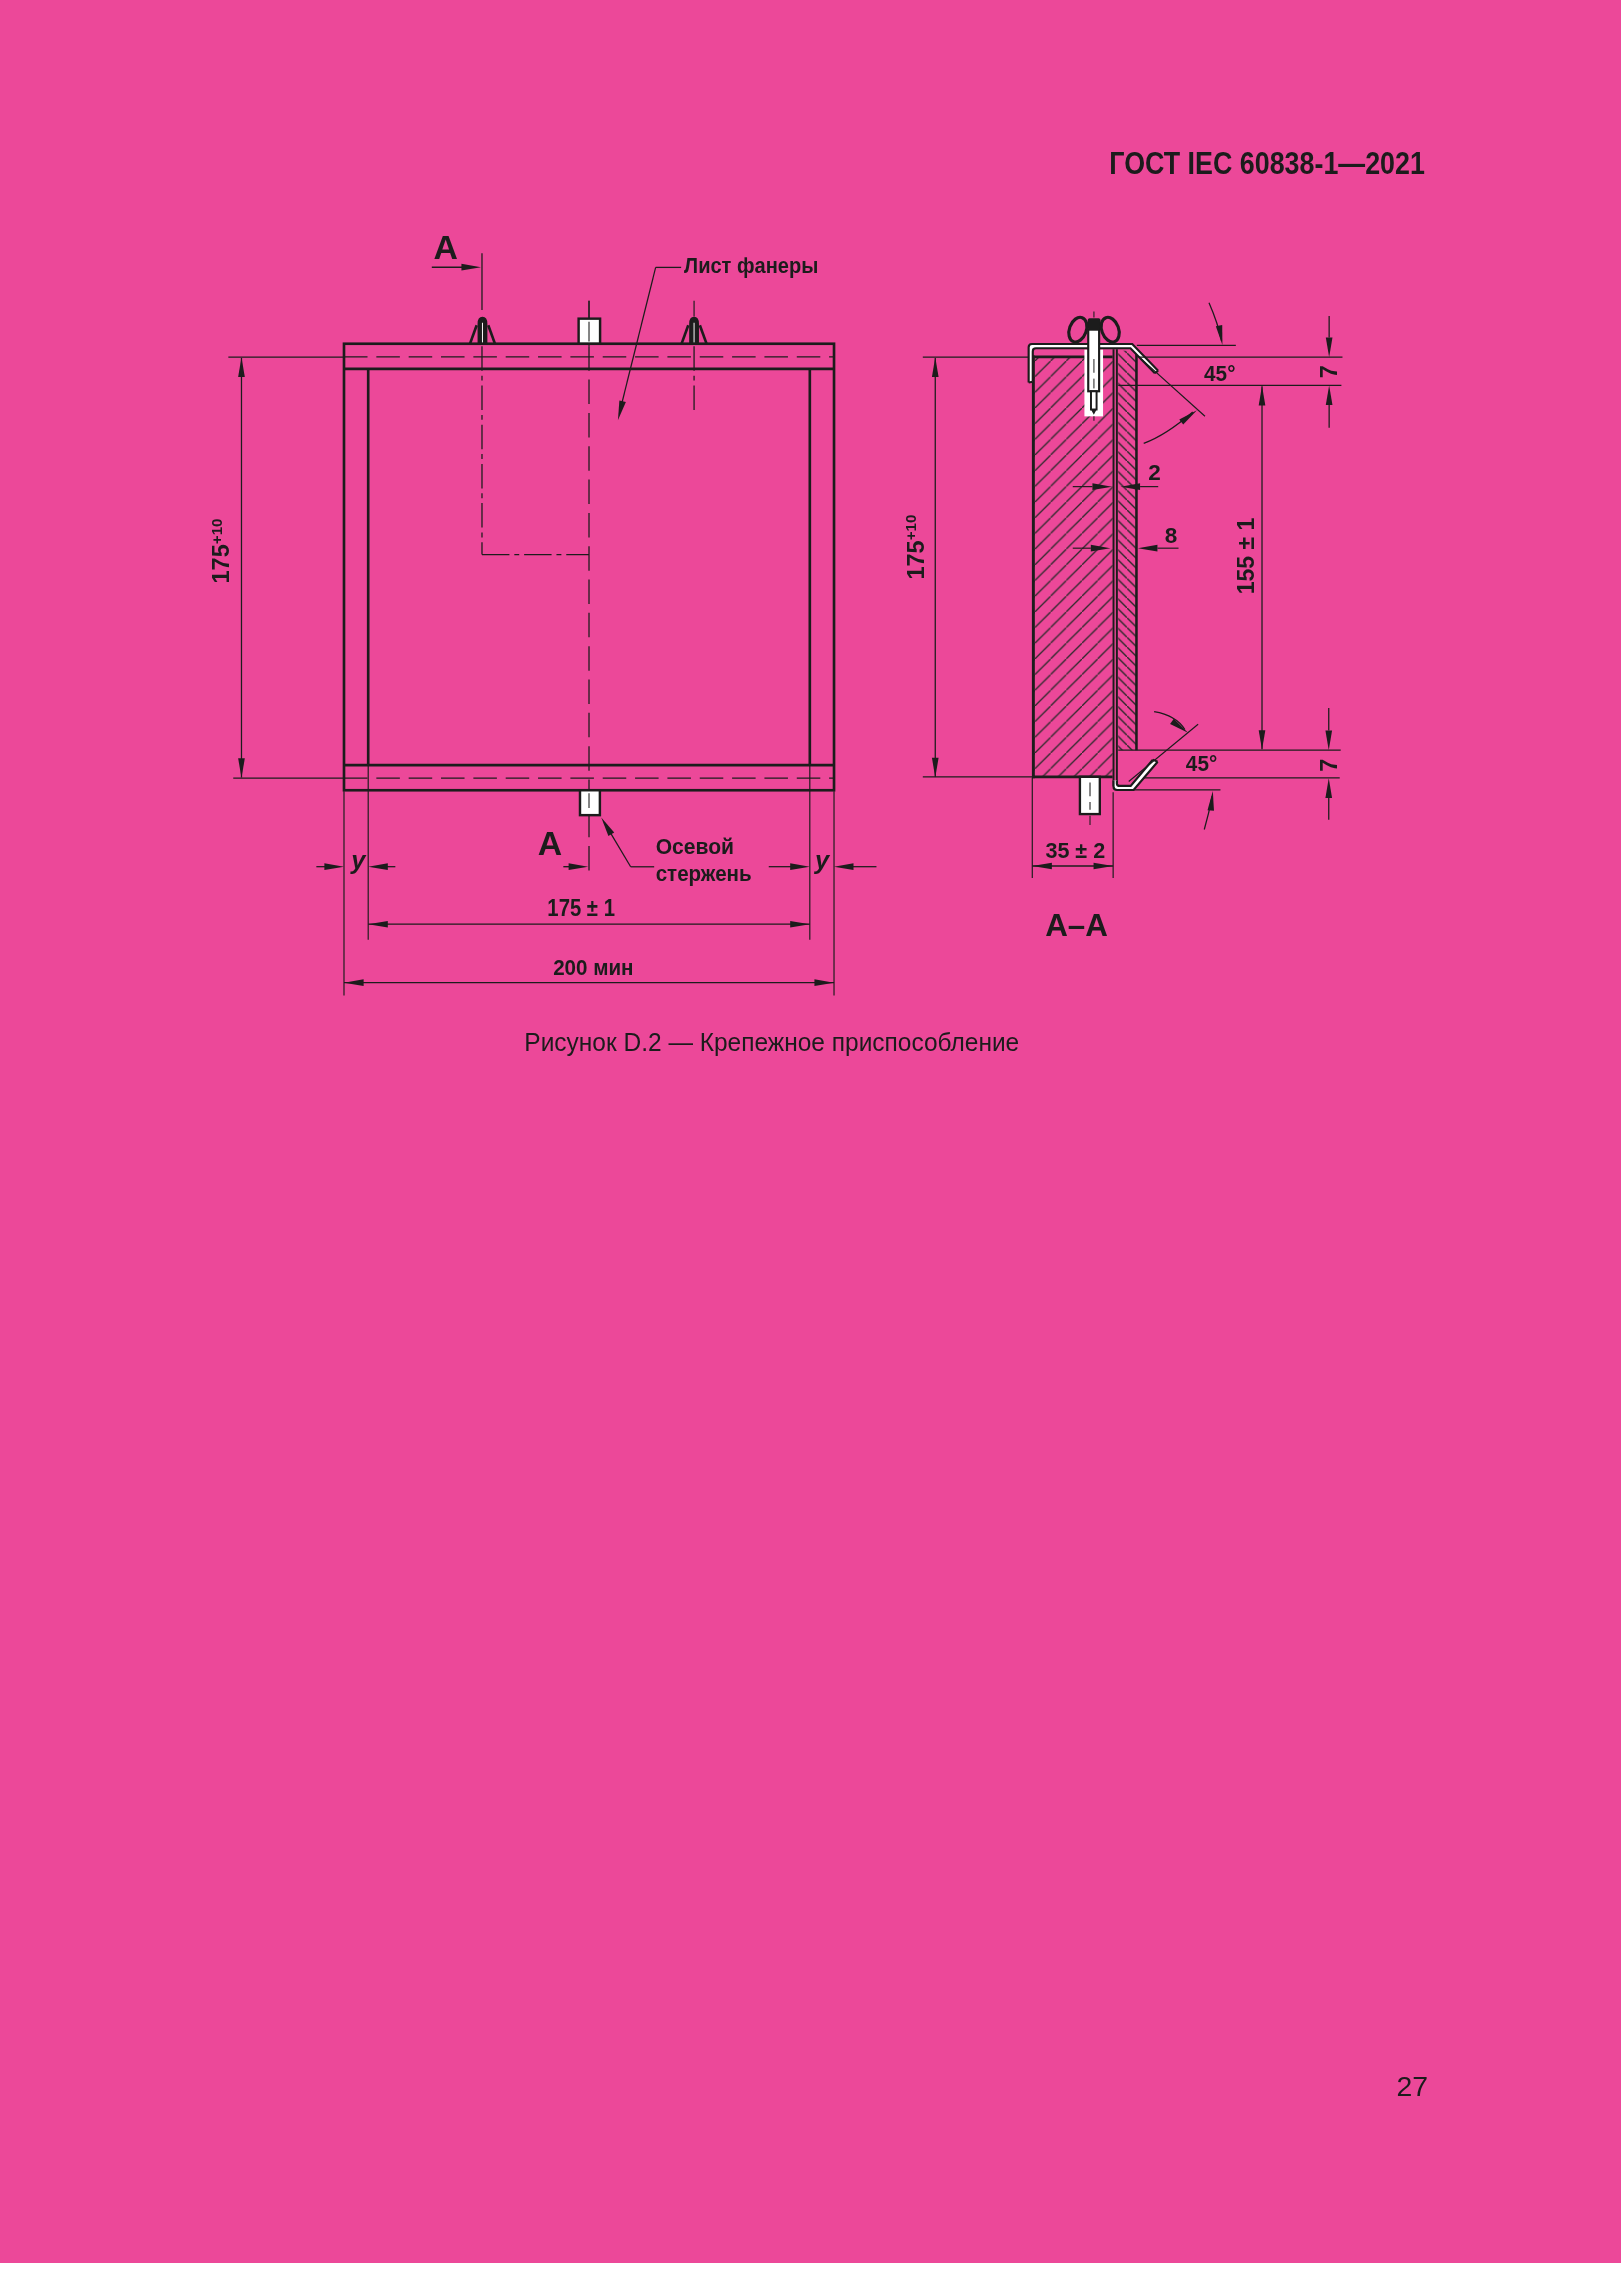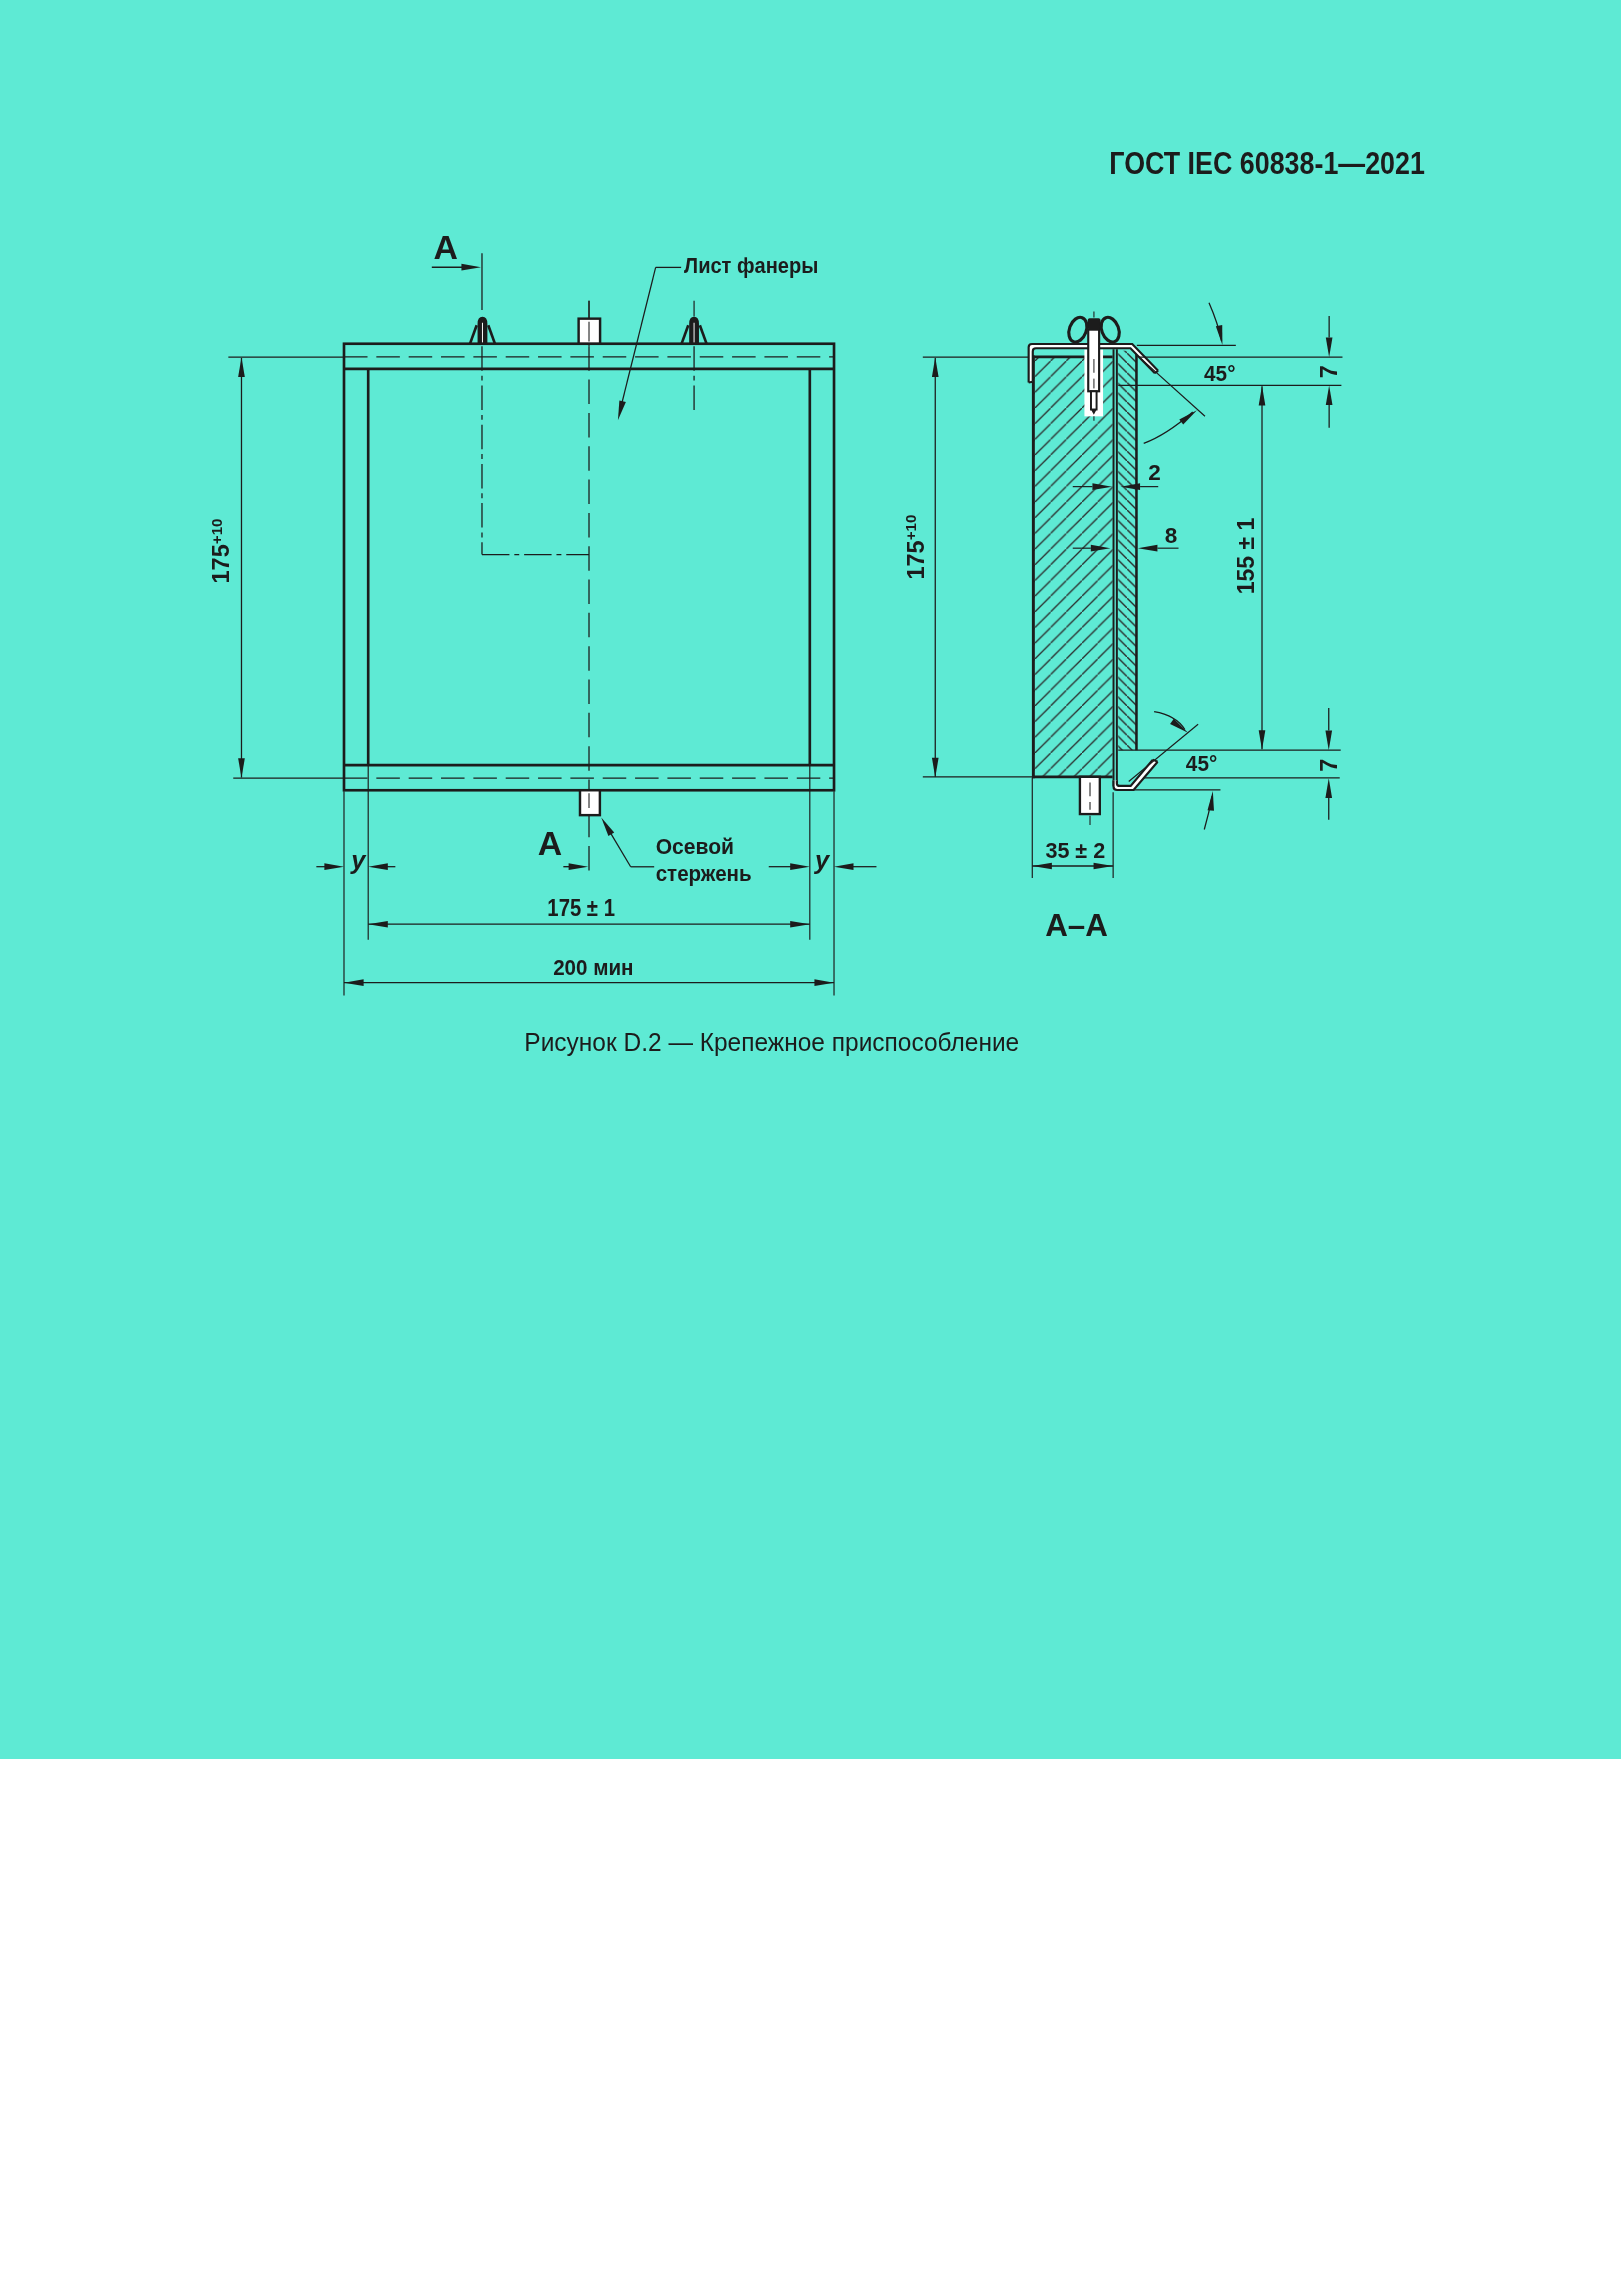--- a/index.html
+++ b/index.html
@@ -1,16 +1,16 @@
 <!DOCTYPE html>
 <html><head>
 <meta charset="utf-8">
 <style>
   html,body{margin:0;padding:0;background:#fff;}
-  .page{position:relative;width:1621px;height:1759px;background:#5eead4;overflow:hidden;
+  .page{position:relative;width:1621px;height:2263px;background:#ec4899;overflow:hidden;
         font-family:"Liberation Sans", sans-serif;}
   svg{position:absolute;left:0;top:0;}
   text{font-family:"Liberation Sans", sans-serif;fill:#1c1c1c;}
 </style>
 </head>
 <body>
 <div class="page">
 <svg width="1621" height="2293" viewBox="0 0 1654 2339">
 <defs>
   <pattern id="hatchA" patternUnits="userSpaceOnUse" width="16" height="16">

